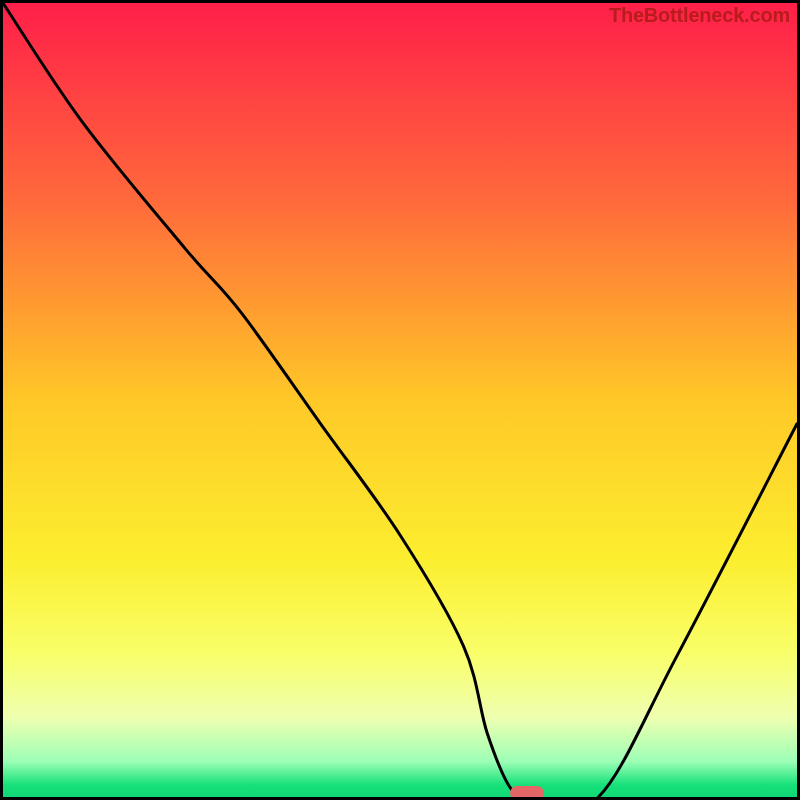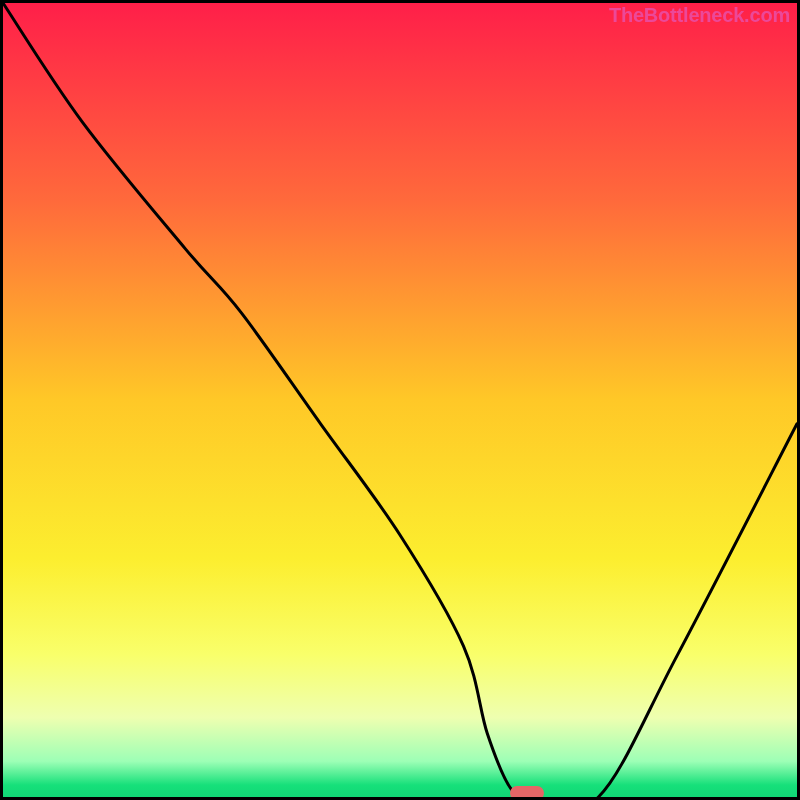--- a/index.html
+++ b/index.html
@@ -26,21 +26,21 @@
     pointer-events: none;
     z-index: 5;
   }
   .attribution {
     position: absolute;
     top: 4px;
     right: 10px;
     font-family: Arial, Helvetica, sans-serif;
     font-size: 20px;
     font-weight: 600;
-    color: #ec4899;
+    color: #b91c1c;
     z-index: 6;
     letter-spacing: -0.2px;
   }
   svg.plot {
     position: absolute;
     left: 0;
     top: 0;
     width: 800px;
     height: 800px;
     z-index: 2;

